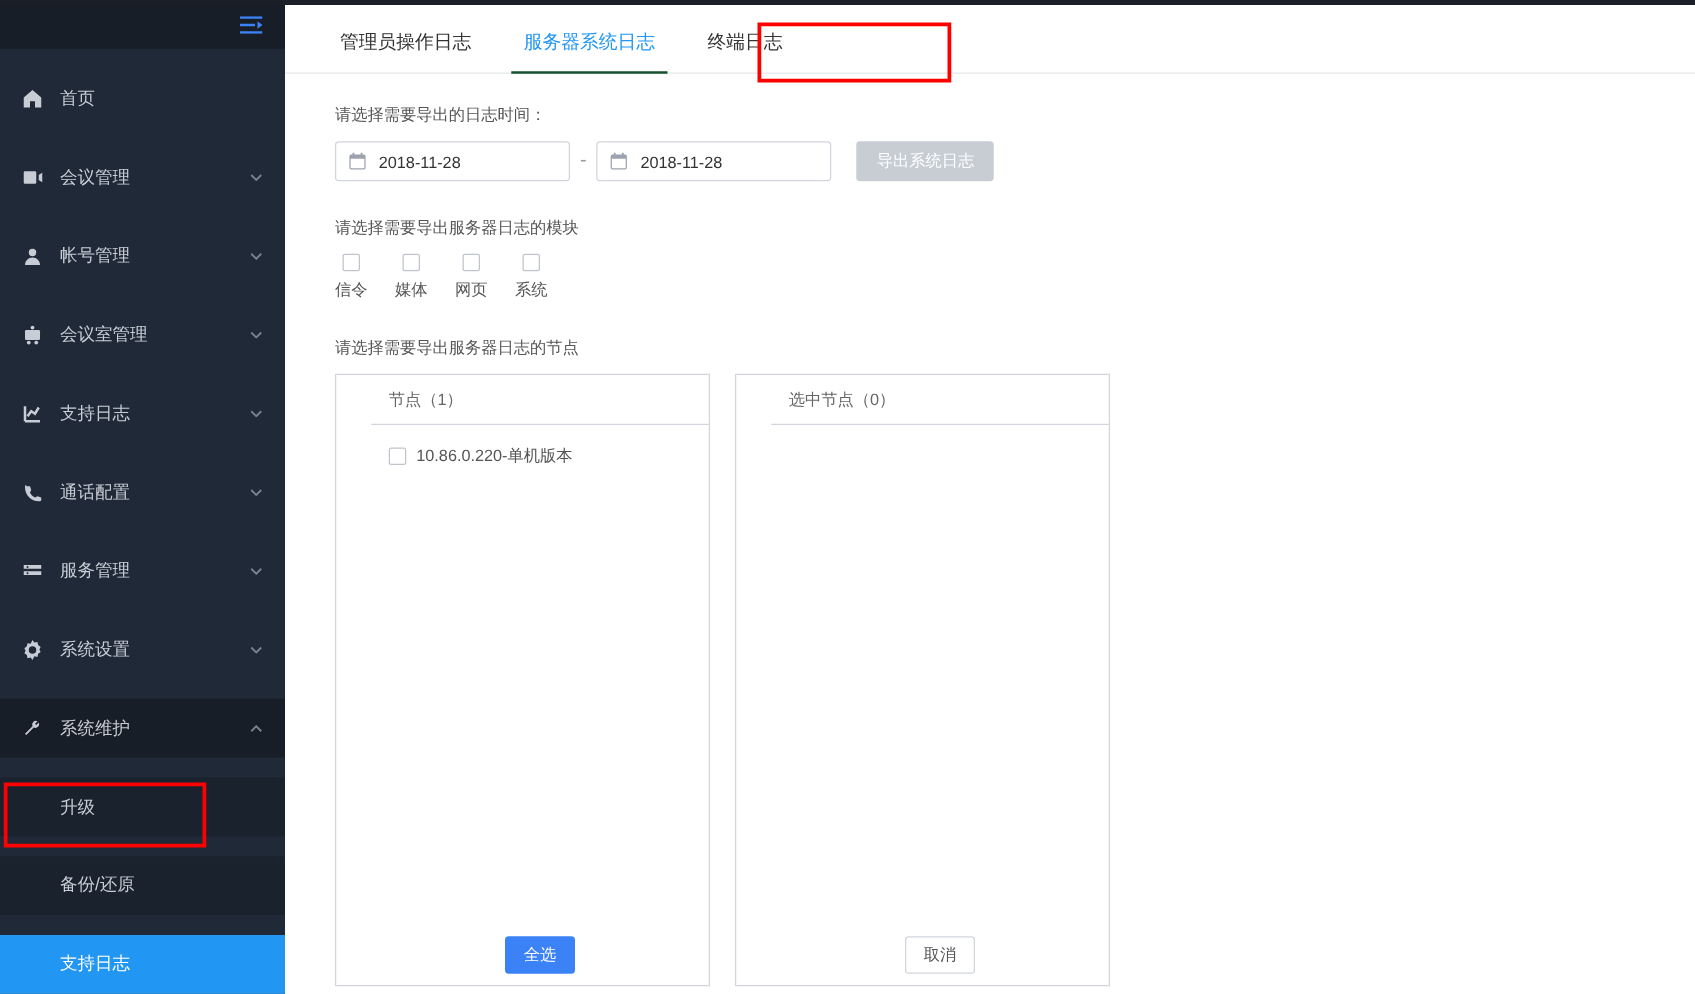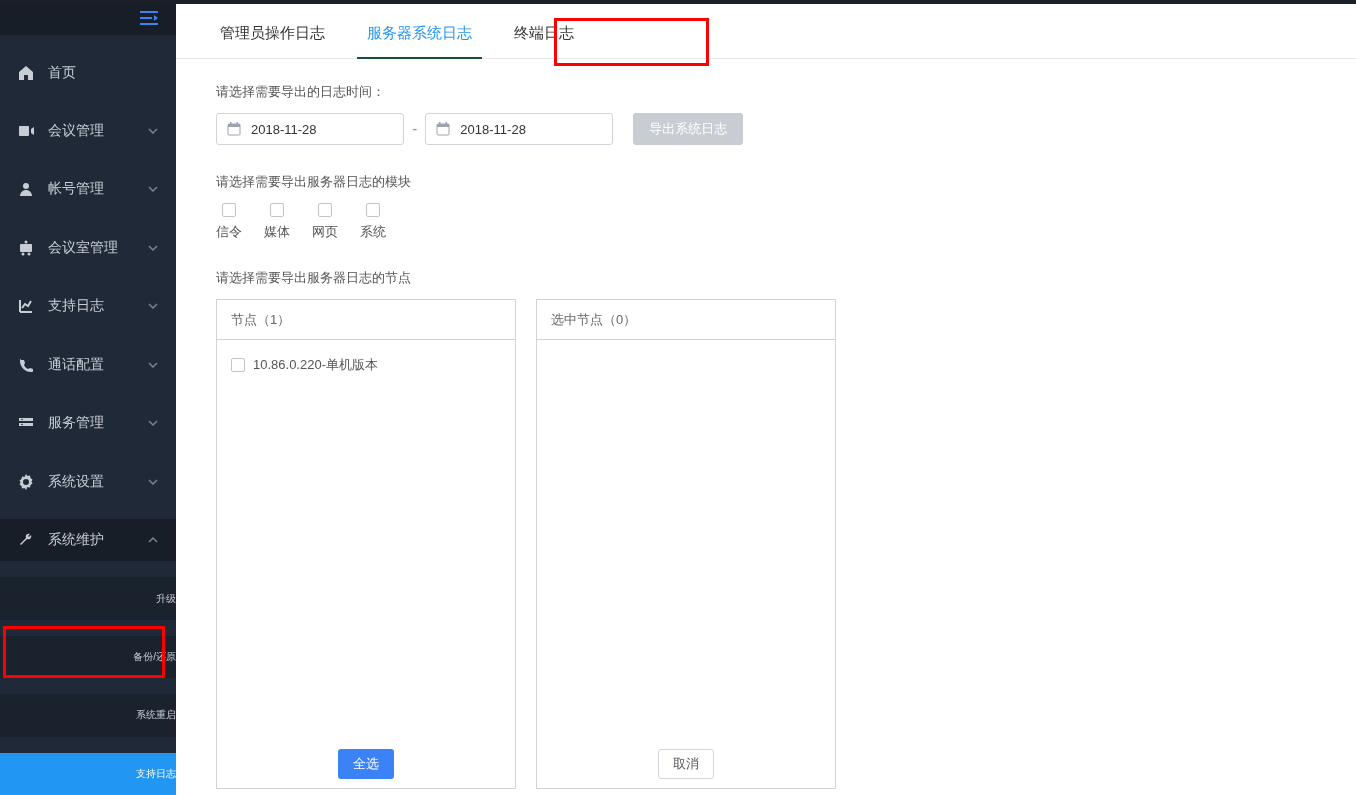--- a/index.html
+++ b/index.html
@@ -3,30 +3,30 @@
   <meta charset="utf-8">
   <style>
     * { margin: 0; padding: 0; box-sizing: border-box; font-family: "Microsoft YaHei", Arial, sans-serif; }
     body { width: 1356px; height: 795px; background: #ffffff; overflow: hidden; }
     
     .container { display: flex; height: 100%; }
     
     .top-bar { position: absolute; top: 0; left: 0; right: 0; height: 4px; background: #1a1f28; z-index: 10; }
     
     
-    .sidebar { width: 176px; background: #1f2937; color: #c8cdd5; display: flex; flex-direction: column; position: relative; gap: 16px; }
+    .sidebar { width: 228px; background: #1f2937; color: #c8cdd5; display: flex; flex-direction: column; position: relative; gap: 16px; }
     .sidebar-header { height: 40px; background: #171e27; display: flex; justify-content: flex-end; align-items: center; padding-right: 18px; }
     .collapse-icon { color: #3b82f6; cursor: pointer; }
     
     .sidebar-item { height: 48px; display: flex; align-items: center; padding: 0 18px; cursor: pointer; font-size: 14px; position: relative; }
     .sidebar-item.expanded { background: #171e27; }
     .sidebar-item .icon { width: 20px; display: inline-flex; align-items: center; margin-right: 10px; font-size: 15px; }
     .sidebar-item .chevron { margin-left: auto; color: #7a8290; }
     
-    .sidebar-subitem { height: 48px; display: flex; align-items: center; padding-left: 48px; cursor: pointer; font-size: 10px; background: #1a222e; justify-content: flex-end; }
+    .sidebar-subitem { height: 48px; display: flex; align-items: center; padding-left: 48px; cursor: pointer; font-size: 14px; background: #1a222e; }
     .sidebar-subitem.active { background: #2196f3; color: #fff; }
     
     .highlight-box-sidebar { position: absolute; border: 3px solid #ff0000; pointer-events: none; left: 3px; top: 626px; width: 162px; height: 52px; z-index: 20; }
     
     
     .main { flex: 1; background: #fff; padding: 0; overflow: hidden; position: relative; }
     
     .tabs { display: flex; padding: 10px 34px 0 34px; border-bottom: 1px solid #e5e7eb; position: relative; }
     .tab { padding: 14px 10px 14px 10px; margin-right: 22px; cursor: pointer; font-size: 15px; color: #333; }
     .tab.active { color: #2196f3; border-bottom: 2px solid #14532d; margin-bottom: -1px; font-weight: 500; }
@@ -42,21 +42,21 @@
     .date-text { font-size: 13px; color: #333; }
     .date-sep { color: #999; }
     .export-btn { padding: 0 16px; height: 32px; background: #c8cdd4; color: #fff; border: none; border-radius: 3px; font-size: 13px; cursor: pointer; margin-left: 12px; }
     
     .checkbox-row { display: flex; gap: 22px; margin-bottom: 28px; }
     .checkbox-item { display: flex; align-items: center; gap: 6px; cursor: pointer; flex-direction: column; }
     .checkbox { width: 14px; height: 14px; border: 1px solid #c0c4cc; border-radius: 2px; background: #fff; }
     .checkbox-label { font-size: 13px; color: #555; }
     
     .panels { display: flex; gap: 20px; }
-    .panel { width: 300px; border: 1px solid #d1d5db; }
+    .panel { width: 300px; border: 1px solid #d1d5db; padding-left: 28px; }
     .panel-header { height: 40px; border-bottom: 1px solid #d1d5db; display: flex; align-items: center; padding: 0 14px; font-size: 13px; color: #666; }
     .panel-body { height: 400px; padding: 10px 14px; overflow-y: auto; }
     .node-item { display: flex; align-items: center; gap: 8px; padding: 6px 0; cursor: pointer; }
     .node-label { font-size: 13px; color: #555; }
     
     .panel-footer { height: 48px; display: flex; justify-content: center; align-items: center; }
     .btn-primary { width: 56px; height: 30px; background: #3b82f6; color: #fff; border: none; border-radius: 3px; font-size: 13px; cursor: pointer; }
     .btn-default { width: 56px; height: 30px; background: #fff; color: #555; border: 1px solid #d1d5db; border-radius: 3px; font-size: 13px; cursor: pointer; }
     
     svg { display: block; }
@@ -205,23 +205,20 @@
             <path d="M1 5l4-4 4 4" stroke="#7a8290" stroke-width="1.5" fill="none"></path>
           </svg>
       </span>
     </div>
 
     <div class="sidebar-subitem">
       <span>升级</span>
     </div>
     <div class="sidebar-subitem">
       <span>备份/还原</span>
-    </div>
-    <div class="sidebar-subitem">
-      <span>系统重启</span>
     </div>
     <div class="sidebar-subitem active">
       <span>支持日志</span>
     </div>
 
     <div class="highlight-box-sidebar"></div>
   </div>
 
   <div class="main">
     <div class="tabs">

